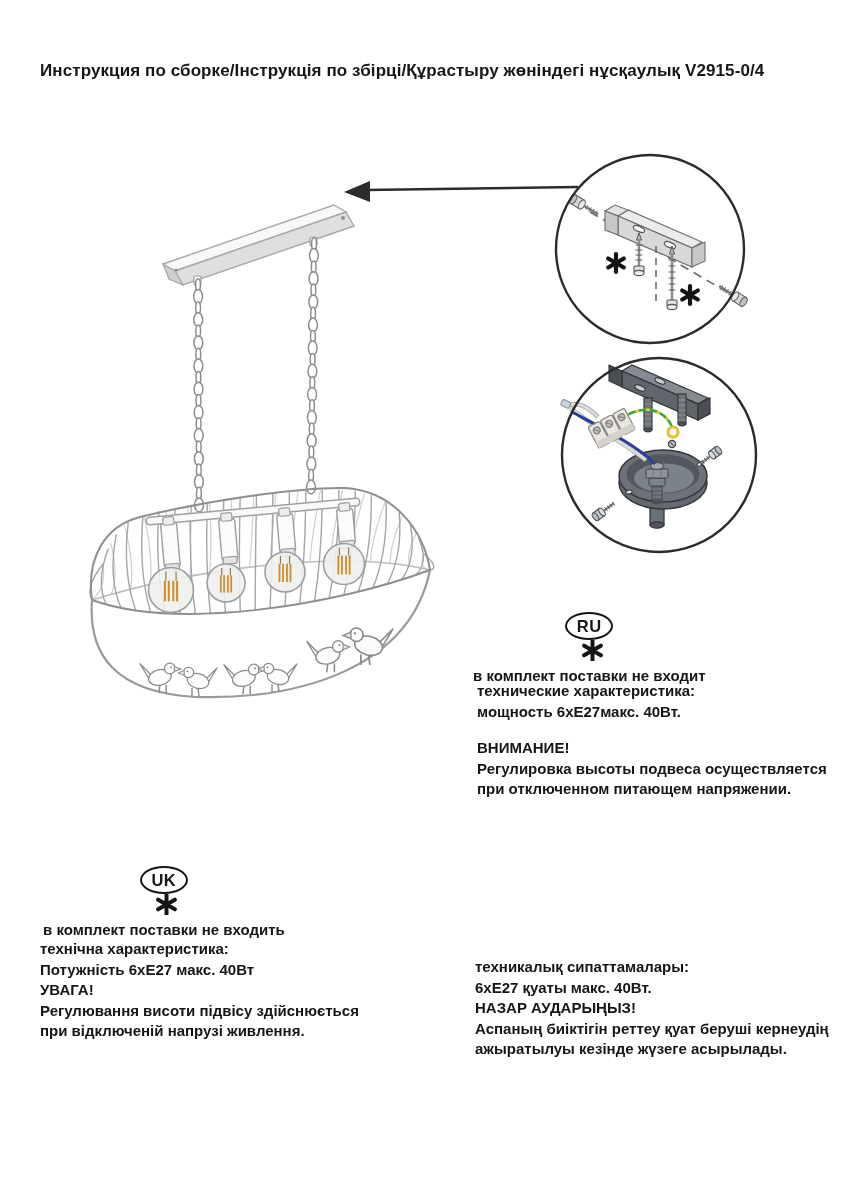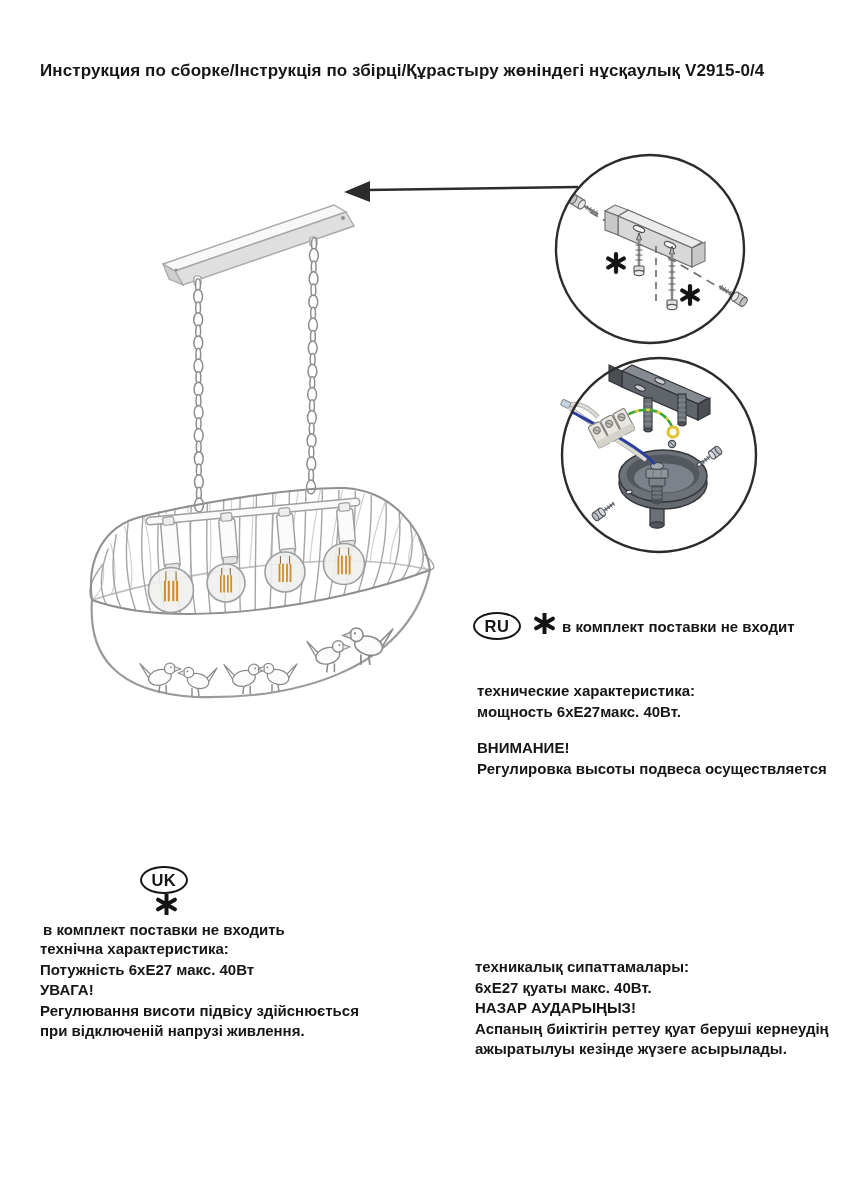--- a/index.html
+++ b/index.html
@@ -380,33 +380,34 @@
       </g>
       <circle cx="659" cy="455" r="97" fill="none" stroke="#2c2c2c" stroke-width="2.4"></circle>
     </g>
 
     <g>
       <line x1="366" y1="190" x2="578" y2="187" stroke="#2c2c2c" stroke-width="2.4"></line>
       <polygon points="344,192 370,181 370,202" fill="#2c2c2c"></polygon>
     </g>
   </svg>
 
-  <div class="note-row" style="left:473px;top:612px;">
+  <div class="note-row" style="left:473px;top:612px;flex-direction:column;">
     <div class="lang-oval">RU</div>
     <svg class="ast" width="21" height="21" viewBox="0 0 20 20">
       <path d="M10,0.8 L10,19.2 M2,5.4 L18,14.6 M2,14.6 L18,5.4" stroke="#141414" stroke-width="3.8" stroke-linecap="round"></path>
     </svg>
     <div class="note-label">в комплект поставки не входит</div>
   </div>
 
   <div class="tech" style="left:477px;top:681px;">
     <div>технические характеристика:</div>
     <div>мощность 6хЕ27макс. 40Вт.</div>
     <div class="gap">ВНИМАНИЕ!</div>
     <div>Регулировка высоты подвеса осуществляется</div>
+    <div>при отключенном питающем напряжении.</div>
   </div>
 
   <div class="note-row" style="left:43px;top:866px;flex-direction:column;">
     <div class="lang-oval">UK</div>
     <svg class="ast" width="21" height="21" viewBox="0 0 20 20">
       <path d="M10,0.8 L10,19.2 M2,5.4 L18,14.6 M2,14.6 L18,5.4" stroke="#141414" stroke-width="3.8" stroke-linecap="round"></path>
     </svg>
     <div class="note-label">в комплект поставки не входить</div>
   </div>
 

